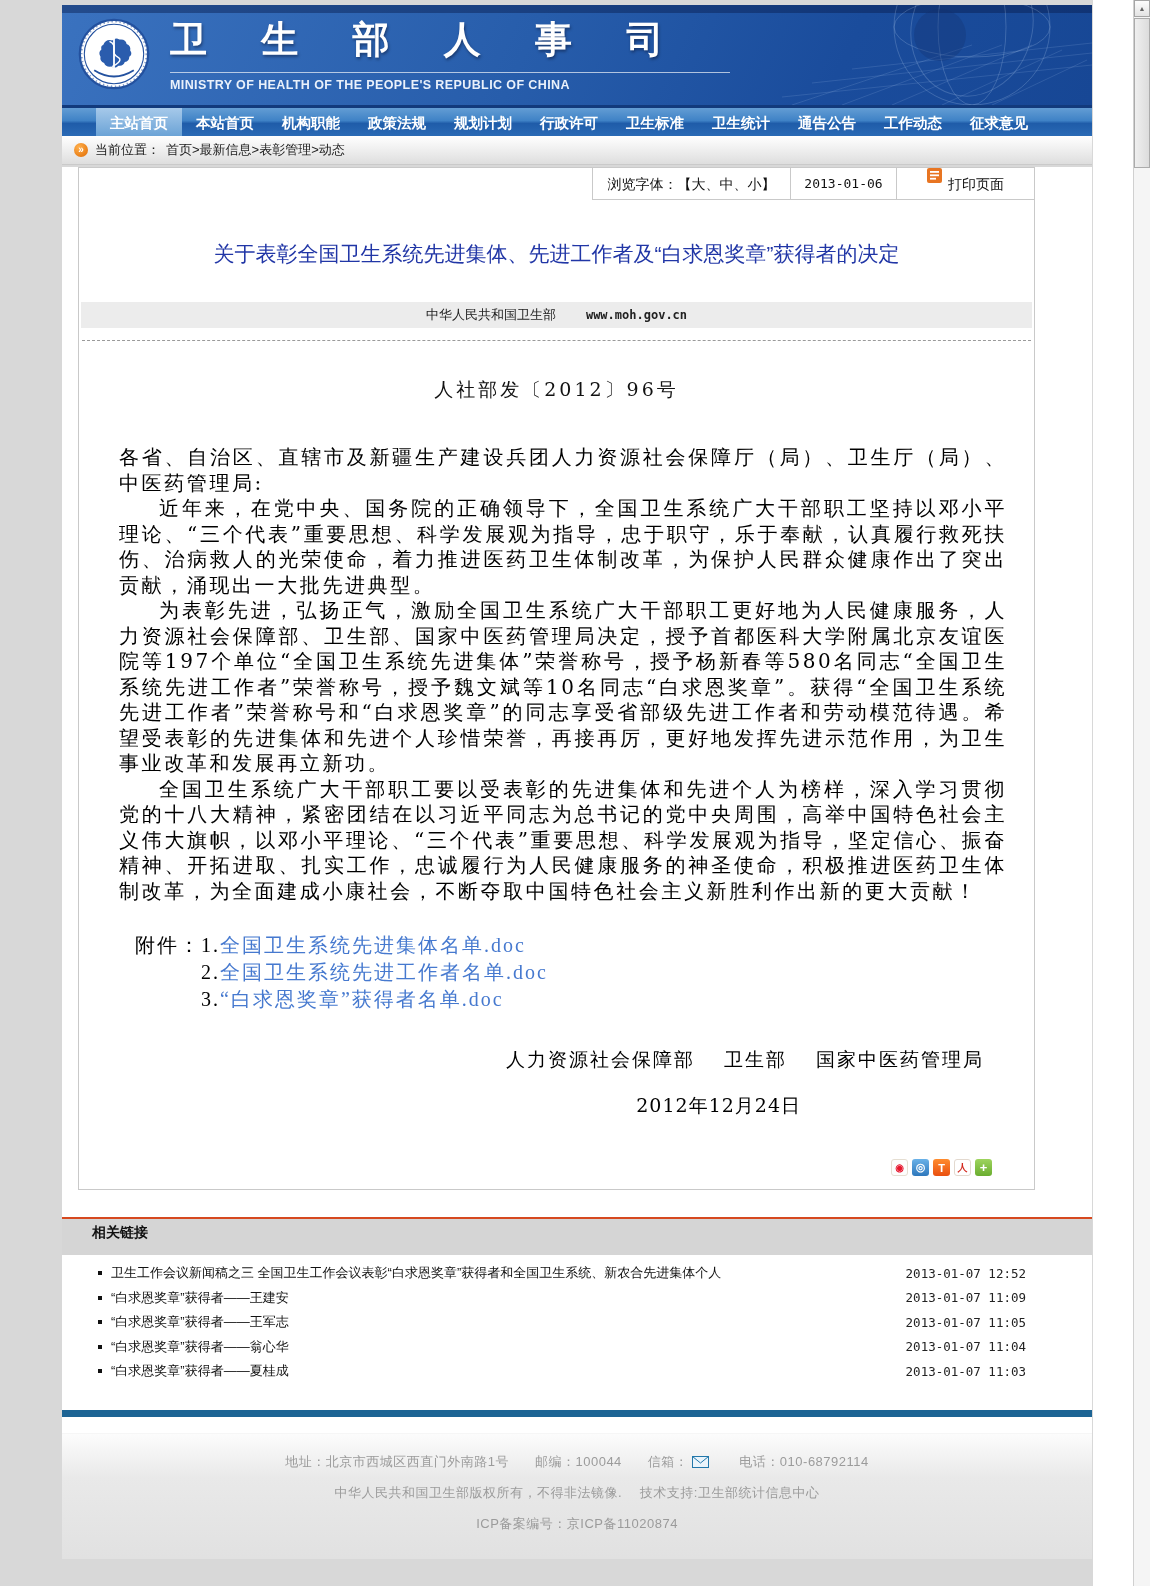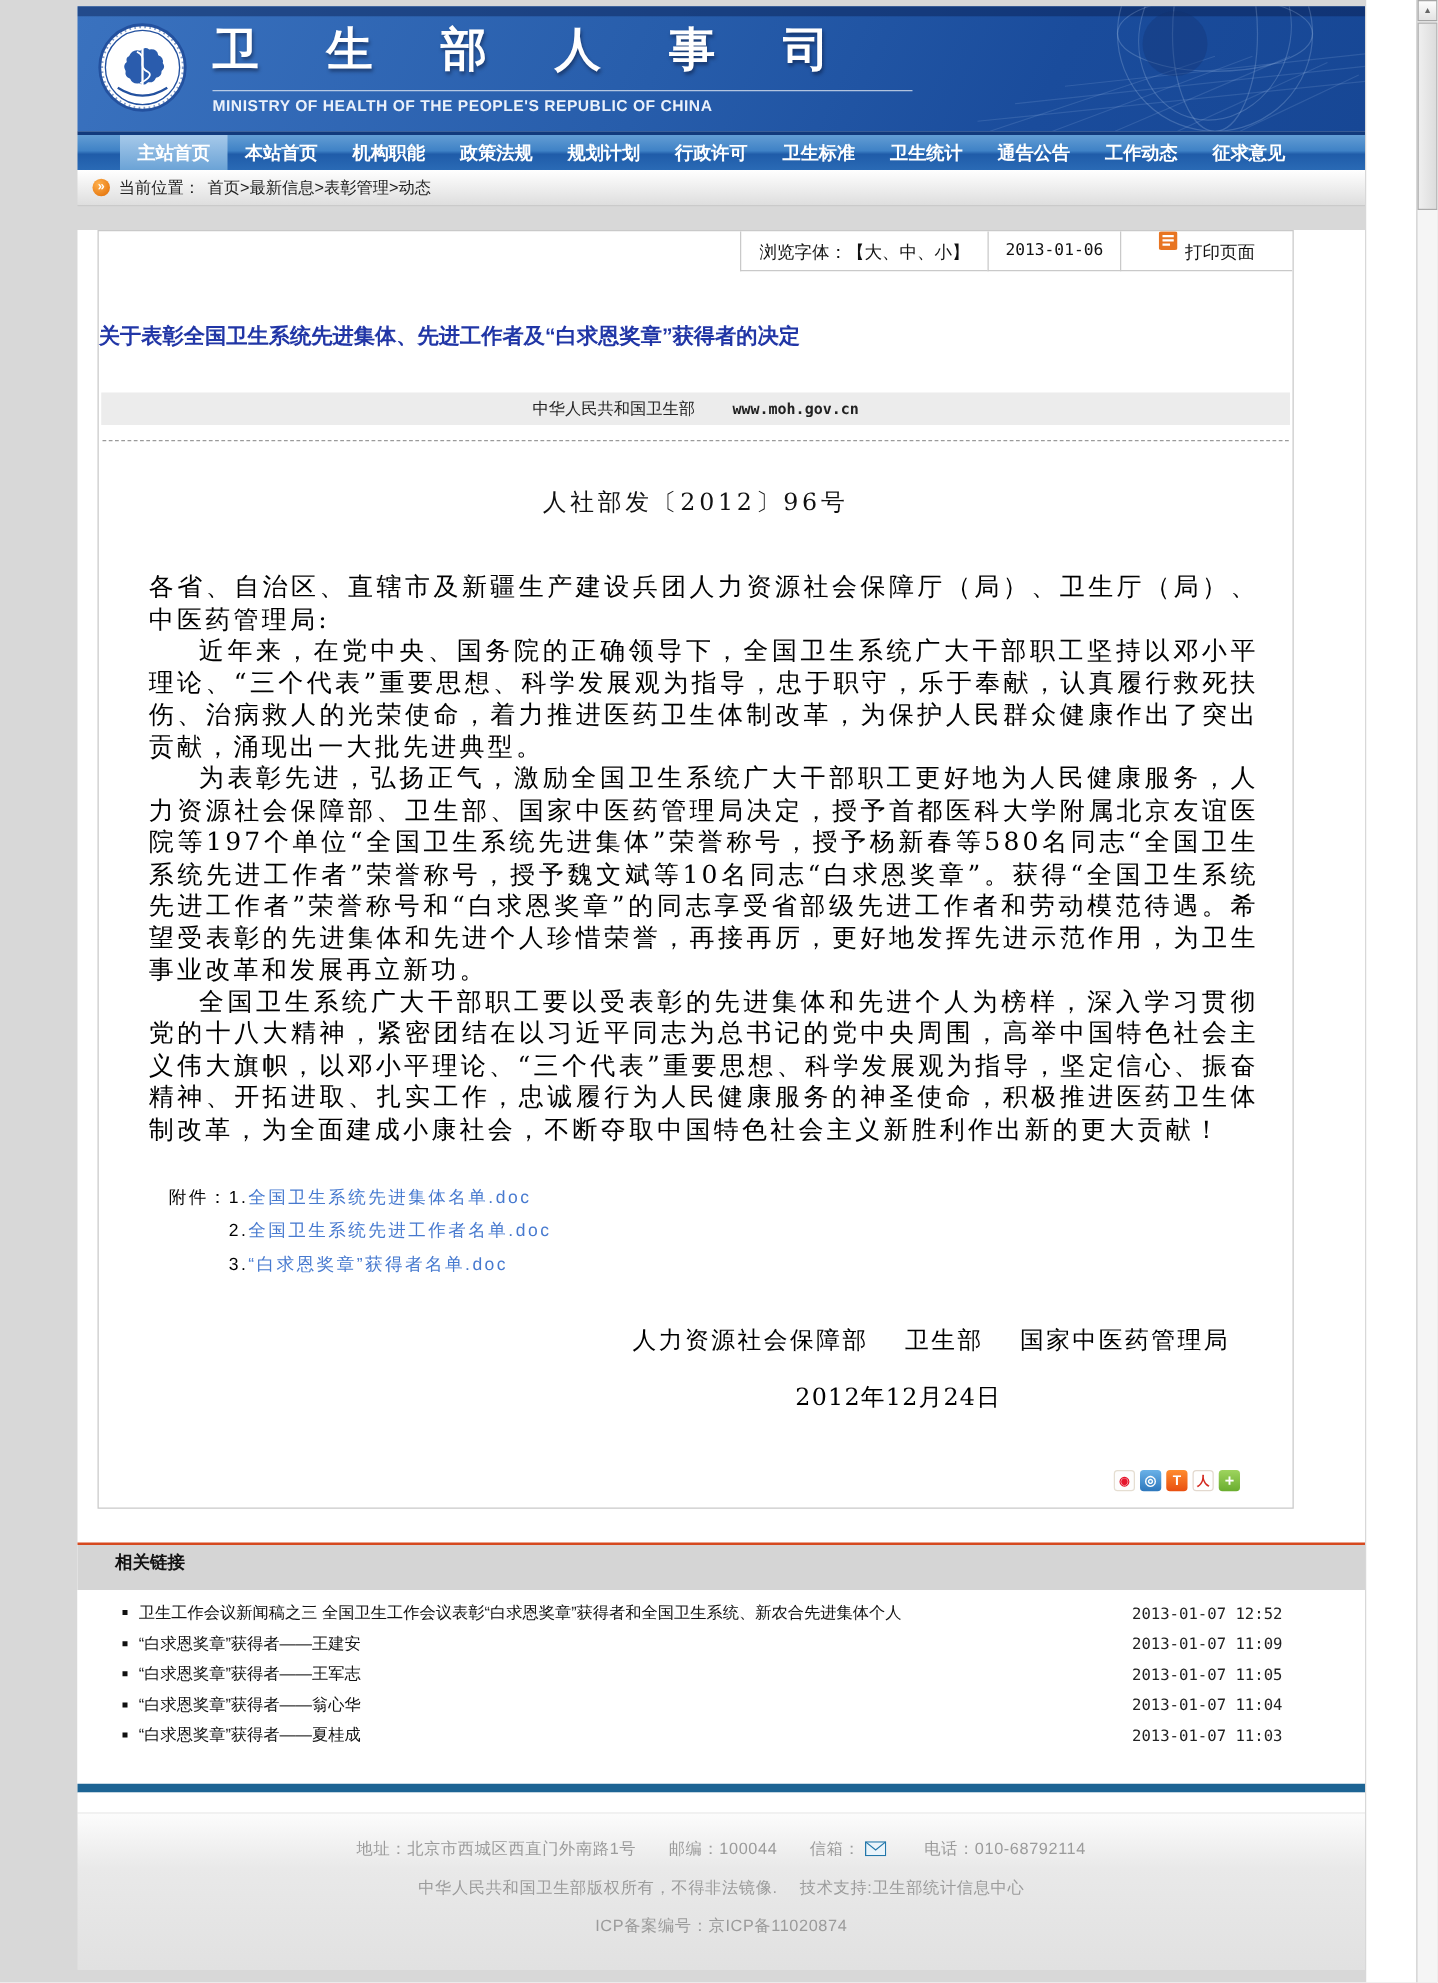--- a/index.html
+++ b/index.html
@@ -37,41 +37,41 @@
 
   
   .breadcrumb{height:29px;background:linear-gradient(#ffffff,#dedede);border-bottom:1px solid #cacaca;
     display:flex;align-items:center;padding-left:12px;font-size:13px;color:#222;box-sizing:border-box}
   .bc-icon{width:14px;height:14px;border-radius:50%;flex:none;margin-right:7px;
     background:radial-gradient(circle at 35% 30%,#ffb04d,#e06a00);color:#fff;font-size:10px;line-height:14px;text-align:center;font-weight:bold}
   .bc-label{margin-right:6px}
   .bc-path{color:#222;text-decoration:none}
 
   
-  .content{background:#fff;margin-top:19px;padding-top:0}
+  .content{background:#fff;margin-top:2px;padding-top:0}
 
   
   .article{margin-left:16px;width:957px;height:1023px;box-sizing:border-box;border:1px solid #c9c9c9;background:#fff;position:relative;overflow:hidden}
   .toolbar{display:flex;justify-content:flex-end}
   .tcell{height:32px;line-height:32px;border-left:1px solid #c9c9c9;border-bottom:1px solid #c9c9c9;
     font-size:14px;color:#111;text-align:center;box-sizing:border-box}
   .tc-font{width:198px}
   .tc-font .sizes{cursor:pointer}
   .tc-date{width:106px;font-family:"DejaVu Sans Mono",monospace;font-size:13px}
   .tc-print{width:138px;display:flex;align-items:flex-start;justify-content:center;gap:6px;cursor:pointer}
-  .art-title{margin-top:40px;text-align:left;font-size:17px;font-weight:bold;color:#2136a6}
+  .art-title{margin-top:40px;text-align:center;font-size:21px;font-weight:normal;color:#2136a6}
   .source-bar{margin:34px 2px 0;background:#ececec;height:26px;line-height:26px;text-align:center;font-size:13px;color:#222}
   .source-url{font-family:"DejaVu Sans Mono",monospace;font-size:12px;margin-left:30px;font-weight:bold}
   .dashed{border-top:1px dashed #9a9a9a;margin:12px 3px 0}
   .doc-num{margin-top:36px;text-align:center;font-size:19px;color:#111;font-family:"DejaVu Serif",serif;letter-spacing:3px}
   .body-text{margin:42px 27px 0 40px;font-family:"DejaVu Serif",serif;font-size:20px;line-height:25.5px;
     letter-spacing:2.6px;color:#000;text-align:justify}
   .body-text p{margin:0}
   .body-text p.indent{text-indent:2em}
-  .attach{margin:28px 0 0 56px;font-family:Liberation Sans, sans-serif;font-size:14px;line-height:27px;display:flex;letter-spacing:2px}
+  .attach{margin:28px 0 0 56px;font-family:Liberation Serif, serif;font-size:20px;line-height:27px;display:flex;letter-spacing:2px}
   .attach-label{color:#000;flex:none}
   .attach-links{display:flex;flex-direction:column}
   .attach-links a{color:#4679cf;text-decoration:none}
   .attach-links a .num{color:#000}
   .sign-block{margin-top:34px;text-align:right;padding-right:50px;font-family:"DejaVu Serif",serif;font-size:19px;color:#000;letter-spacing:2px}
   .sign-date{margin-top:20px;text-align:right;padding-right:233px;font-family:"DejaVu Serif",serif;font-size:19px;color:#000;letter-spacing:1px}
   .share-row{position:absolute;right:42px;bottom:13px;display:flex;gap:4px}
   .sicon{width:17px;height:17px;border-radius:3px;display:inline-flex;align-items:center;justify-content:center;
     font-size:11px;font-weight:bold;color:#fff;box-sizing:border-box;cursor:pointer}
   .si-weibo{background:#fdfdfd;border:1px solid #e5ded2;color:#e6162d}

